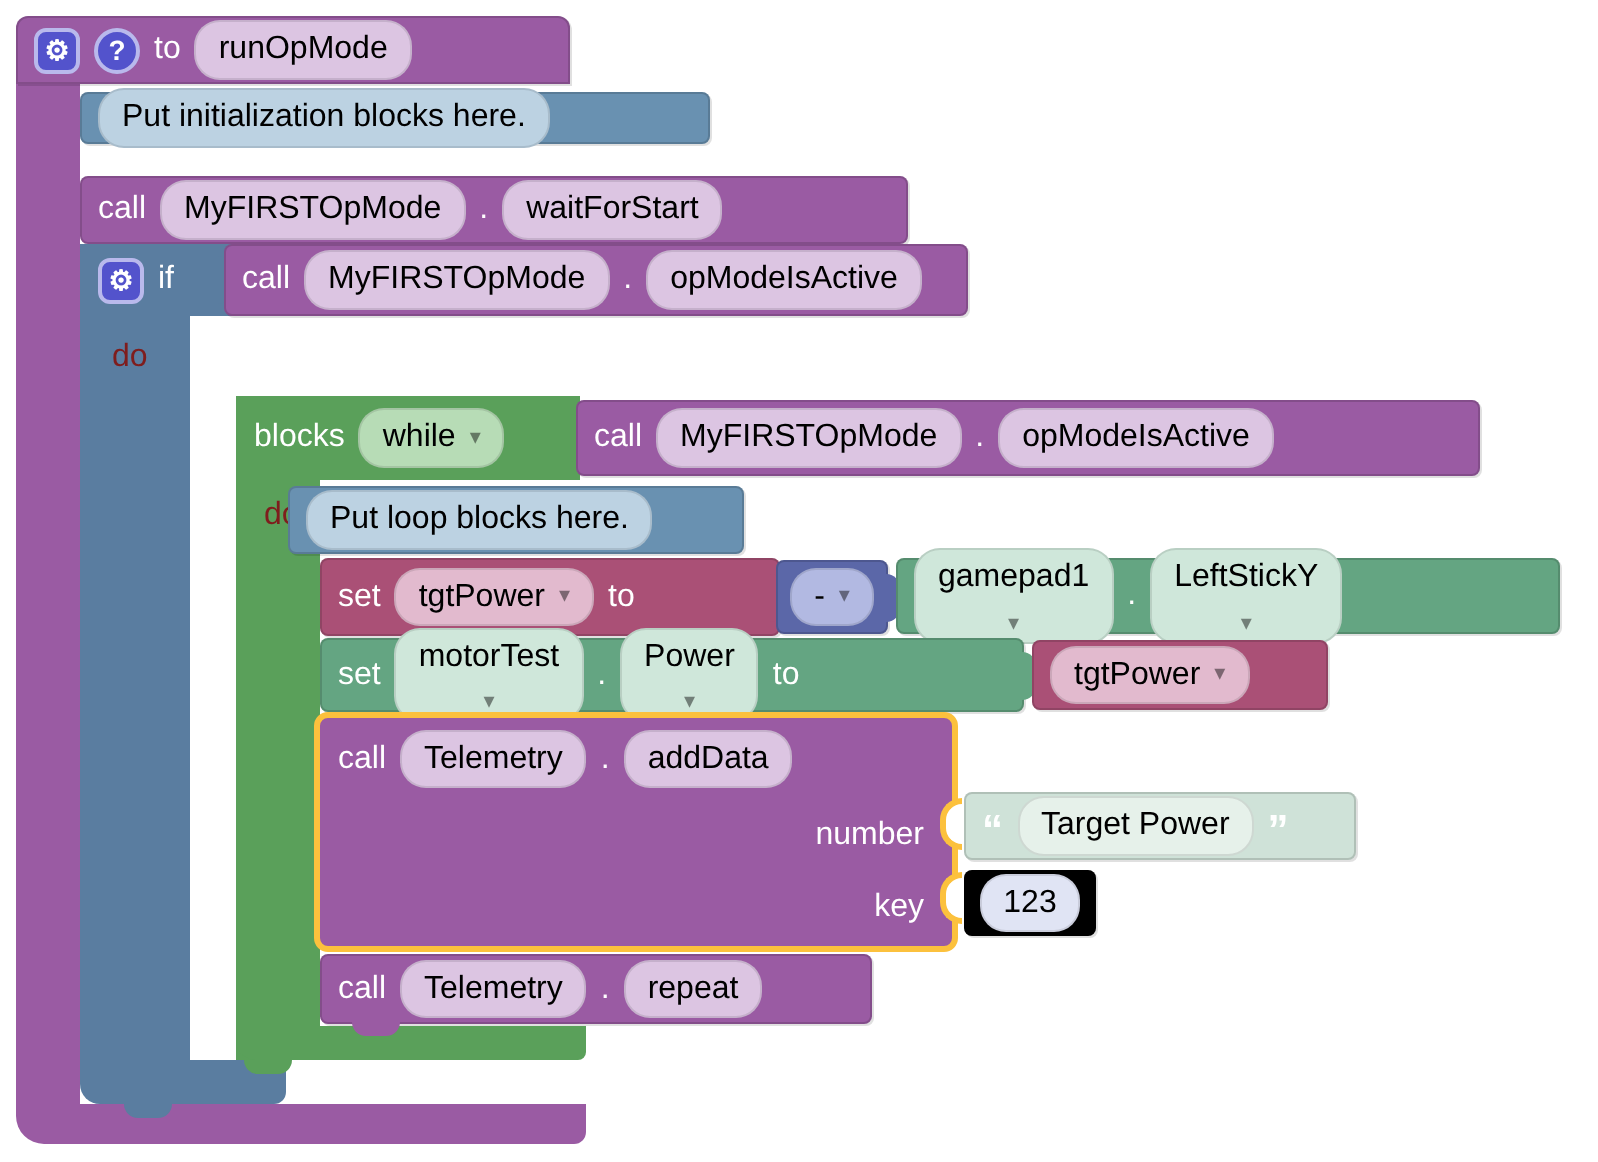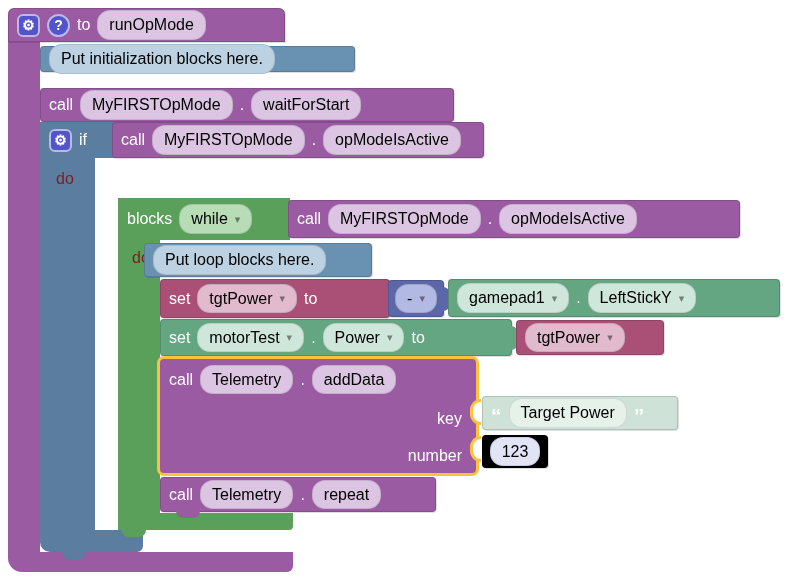--- a/index.html
+++ b/index.html
@@ -16,21 +16,21 @@
   .sgreen{background:#64a582;}
   .rose{background:#aa5076;}
   .indigo{background:#5b67a8;}
   .shadow-text{background:#cfe2d8;color:#000;}
   .shadow-num{background:#000000;color:#000;}
   .pill{display:inline-flex;align-items:center;gap:7px;border-radius:13px;padding:3px 11px;
         color:#000;line-height:1.35;white-space:nowrap;border:1px solid rgba(0,0,0,.10);}
   .f-purple{background:#dcc5e2;}
   .f-blue{background:#bcd2e2;}
   .f-green{background:#b7dcb6;}
-  .f-sgreen{background:#cfe7da;}
+  .f-sgreen{background:#cfe7da;flex-direction:column;}
   .f-pink{background:#e2bace;}
   .f-lav{background:#b2b9e2;}
   .f-mint{background:#e6f1ea;}
   .f-periw{background:#e0e4f4;}
   .lbl{color:#fff;white-space:nowrap;}
   .dot{color:#fff;}
   .caret{font-size:11px;color:rgba(0,0,0,.45);line-height:1;}
   .badge{width:23px;height:23px;background:#5353cc;border:2px solid #b9b9ec;color:#fff;
          display:inline-flex;align-items:center;justify-content:center;box-sizing:border-box;
          border-radius:6px;font-size:14px;font-weight:bold;flex:0 0 auto;}
@@ -168,25 +168,25 @@
     </span>
   </div>
 
   <div class="addData" style="left:157px;top:356px;width:322px;height:120px;">
     <div class="addRow" style="height:41px;">
       <span class="lbl">call</span>
       <span class="pill f-purple">Telemetry</span>
       <span class="dot">.</span>
       <span class="pill f-purple">addData</span>
     </div>
+    <div class="addRow" style="height:35px;justify-content:flex-end;padding-right:14px;">
+      <span class="lbl">number</span>
+    </div>
     <div class="addRow" style="height:38px;justify-content:flex-end;padding-right:14px;">
       <span class="lbl">key</span>
-    </div>
-    <div class="addRow" style="height:35px;justify-content:flex-end;padding-right:14px;">
-      <span class="lbl">number</span>
     </div>
   </div>
   <div class="ysock" style="left:470px;top:399px;"></div>
   <div class="ysock" style="left:470px;top:436px;"></div>
 
   <div class="blk shadow-text" style="left:482px;top:396px;width:196px;height:34px;">
     <span class="quote">“</span>
     <span class="pill f-mint">Target Power</span>
     <span class="quote">”</span>
   </div>

